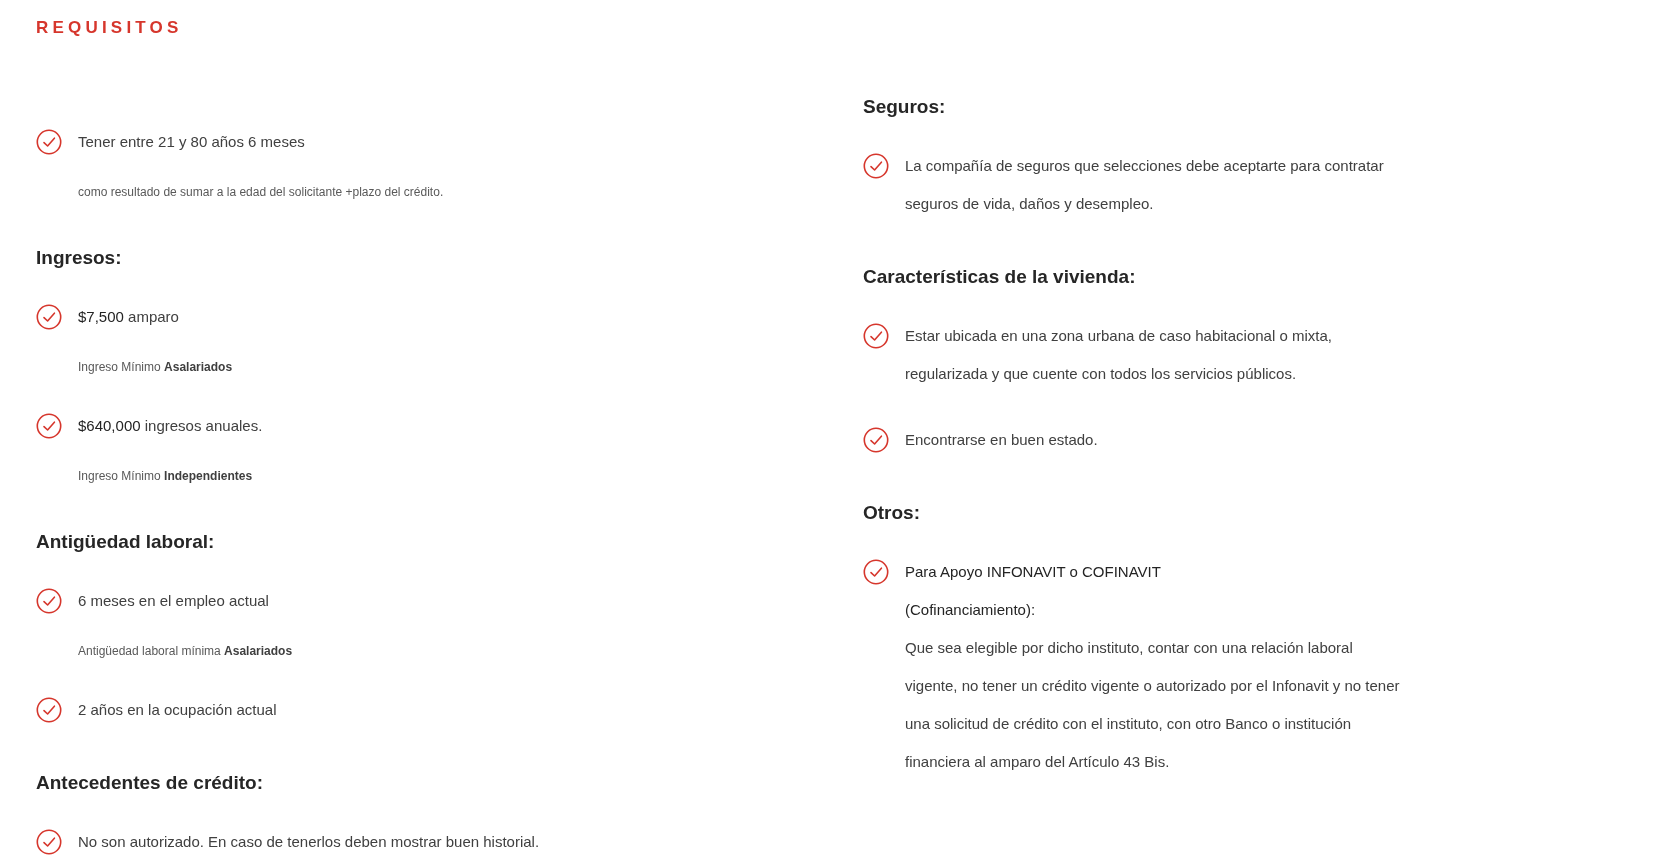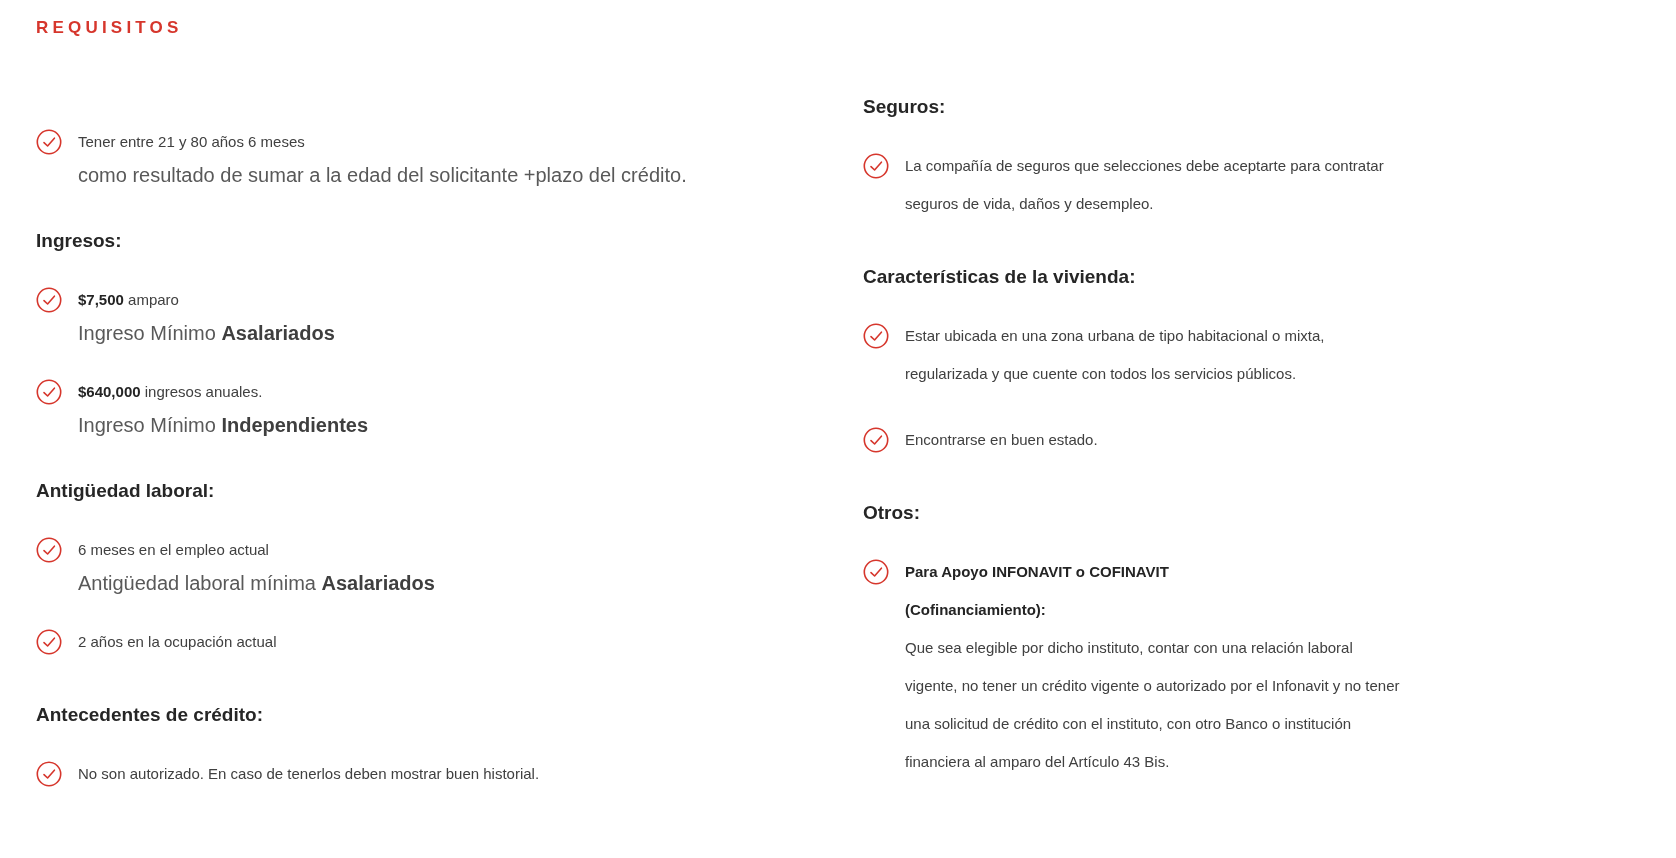--- a/index.html
+++ b/index.html
@@ -52,25 +52,25 @@
     margin-top: 6px;
     color: var(--accent, #d6362c);
   }
   .check svg { display: block; }
   .item-text { min-width: 0; }
   .item-main {
     font-size: 15px;
     line-height: 38px;
     color: var(--text, #404040);
   }
-  .item-main b { font-weight: 700; color: #242424; }
+  .item-main b { font-weight: 400; color: #242424; }
   .item-sub {
-    font-size: 20px;
+    font-size: 12px;
     line-height: 24px;
-    margin-top: 2px;
+    margin-top: 19px;
     color: var(--subtext, #595959);
   }
   .item-sub b { font-weight: 700; color: #3f3f3f; }
 </style>
 </head>
 <body>
 
 <div class="page">
   <h2 class="title">REQUISITOS</h2>
   <div class="columns">
@@ -175,21 +175,21 @@
         <div class="section">
           <h3 class="section-heading">Características de la vivienda:</h3>
           <div class="item">
             <span class="check">
               <svg viewBox="0 0 26 26" width="26" height="26" aria-hidden="true">
                 <circle cx="13" cy="13" r="11.7" fill="none" stroke="currentColor" stroke-width="1.6"></circle>
                 <path d="M8 13.6 L11.6 17 L18.4 9.2" fill="none" stroke="currentColor" stroke-width="1.6" stroke-linecap="round" stroke-linejoin="round"></path>
               </svg>
             </span>
             <div class="item-text">
-              <div class="item-main"><span>Estar ubicada en una zona urbana de tipo habitacional o mixta,</span><br><span>regularizada y que cuente con todos los servicios públicos.</span></div>
+              <div class="item-main"><span>Estar ubicada en una zona urbana de caso habitacional o mixta,</span><br><span>regularizada y que cuente con todos los servicios públicos.</span></div>
             </div>
           </div>
           <div class="item">
             <span class="check">
               <svg viewBox="0 0 26 26" width="26" height="26" aria-hidden="true">
                 <circle cx="13" cy="13" r="11.7" fill="none" stroke="currentColor" stroke-width="1.6"></circle>
                 <path d="M8 13.6 L11.6 17 L18.4 9.2" fill="none" stroke="currentColor" stroke-width="1.6" stroke-linecap="round" stroke-linejoin="round"></path>
               </svg>
             </span>
             <div class="item-text">

